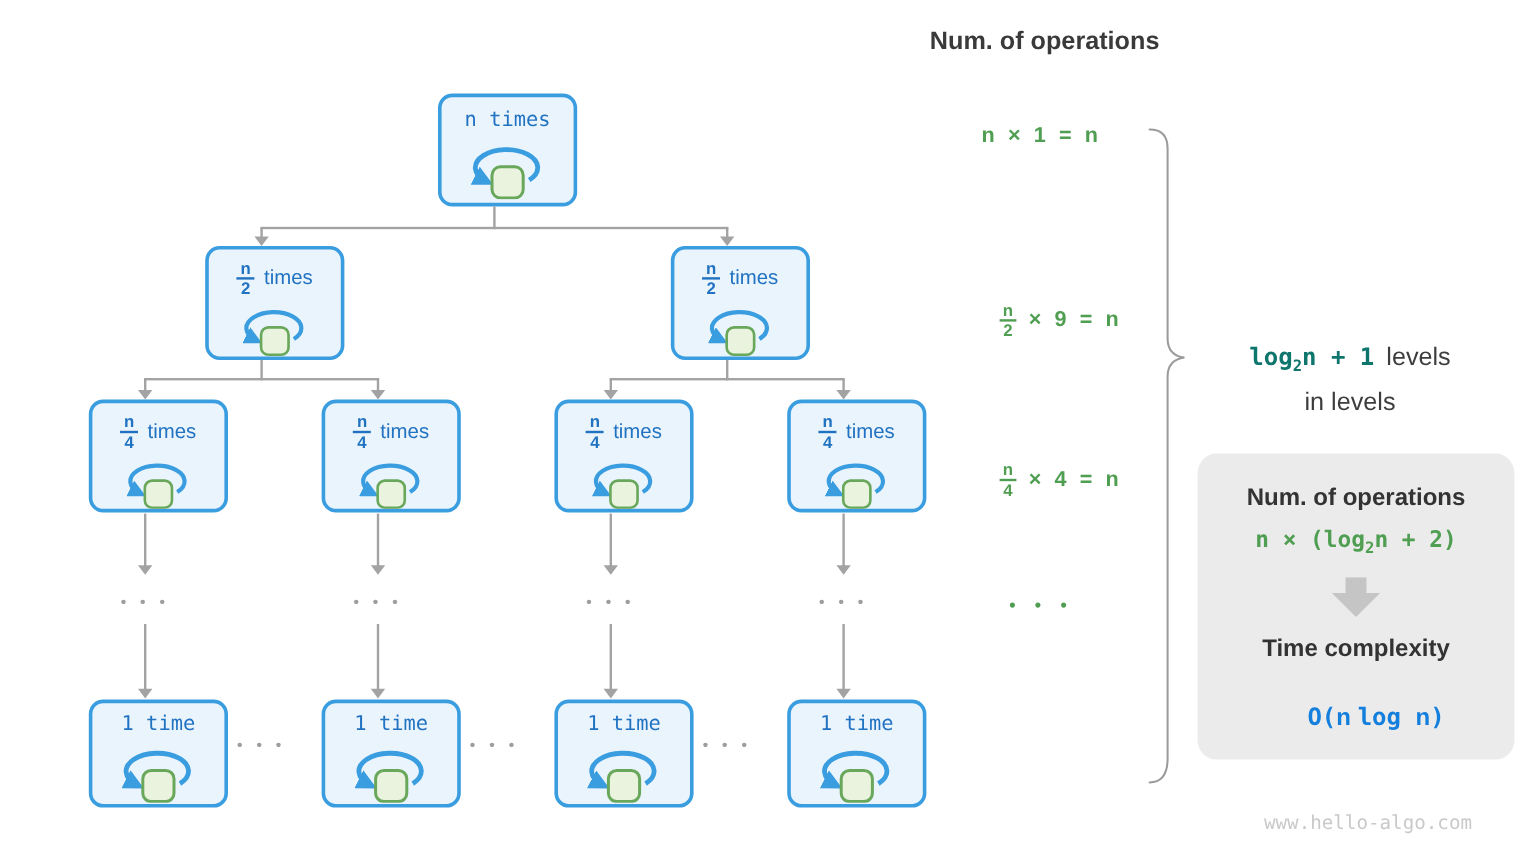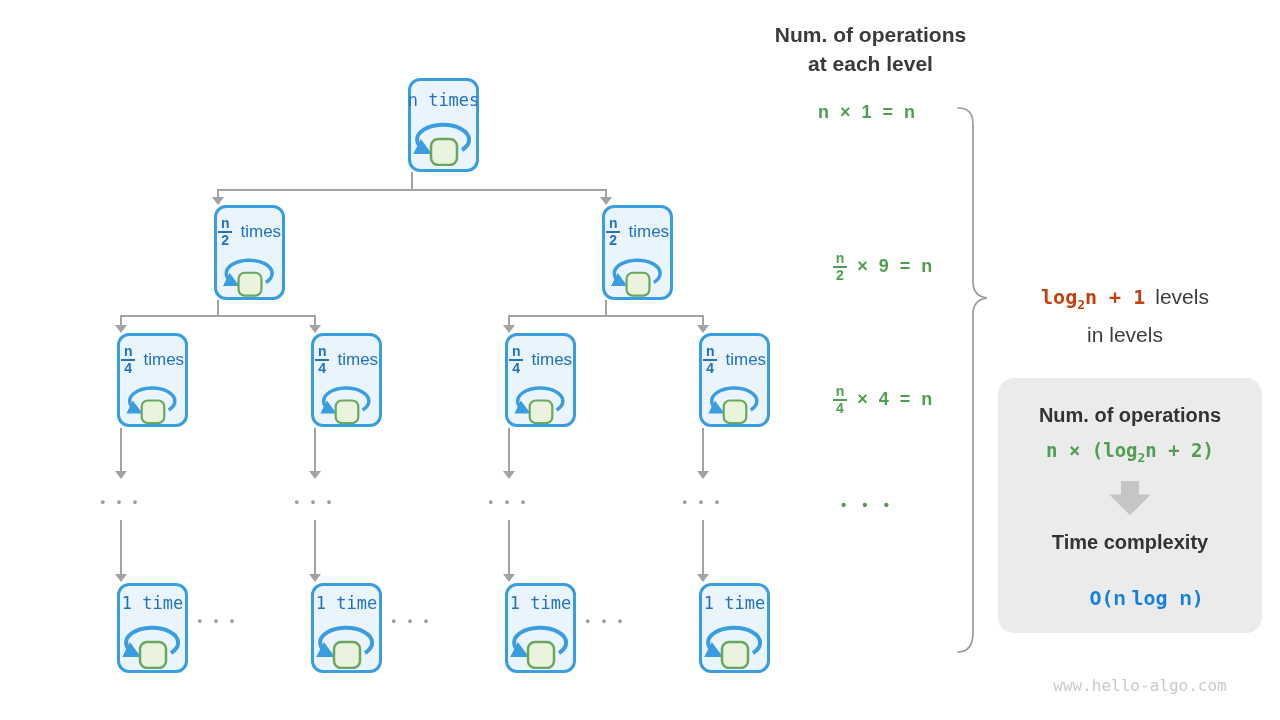--- a/index.html
+++ b/index.html
@@ -1,22 +1,22 @@
 <!DOCTYPE html>
 <html><head>
 <meta charset="utf-8">
 <style>
   html,body{margin:0;padding:0;background:#fff;}
   #stage{position:relative;width:1280px;height:720px;background:#ffffff;overflow:hidden;
          font-family:"Liberation Sans",sans-serif;}
 
   
-  .node{position:absolute;width:71px;box-sizing:border-box;background:#eaf4fc;
+  .node{position:absolute;width:116px;box-sizing:border-box;background:#eaf4fc;
         border:3px solid #3a9de0;border-radius:12px;display:flex;flex-direction:column;
-        align-items:center;margin-left:43px;}
+        align-items:center;}
   .node-label{margin-top:8px;font-family:"DejaVu Sans Mono",monospace;font-size:17px;
               color:#2173c2;line-height:22px;white-space:pre;}
   .frac-row{display:flex;align-items:center;gap:8px;margin-top:7px;height:38px;}
   .frac{display:inline-flex;flex-direction:column;align-items:center;line-height:1.05;}
   .frac .fnum{border-bottom:2px solid currentColor;padding:0 3px;}
   .frac-blue{color:#2173c2;font-size:14px;font-weight:bold;}
   .word{color:#2173c2;font-size:17px;}
   .loop-svg{display:block;margin-top:1px;}
 
   
@@ -31,21 +31,21 @@
   .heading{position:absolute;left:748px;top:20px;width:245px;text-align:center;
            font-size:21px;font-weight:bold;color:#3a3a3a;line-height:29px;}
   .equation{position:absolute;left:768px;width:200px;text-align:center;color:#4f9e52;
             font-size:18px;font-weight:bold;letter-spacing:3px;white-space:pre;}
   .eq-frac{display:inline-flex;align-items:center;gap:10px;}
   .frac-green{color:#4f9e52;font-size:14px;font-weight:bold;letter-spacing:0;}
   .green-dots{position:absolute;left:768px;width:200px;text-align:center;color:#4f9e52;
               font-size:15px;font-weight:bold;letter-spacing:6px;white-space:pre;}
   .brace-label{position:absolute;left:1000px;top:282px;width:250px;text-align:center;
                line-height:30px;color:#3d3d3d;font-size:21px;}
-  .mono-green{font-family:"DejaVu Sans Mono",monospace;font-weight:bold;color:#c2410c;
+  .mono-green{font-family:"DejaVu Sans Mono",monospace;font-weight:bold;color:#0f766e;
               font-size:20px;}
   .mono-green sub{font-size:13px;}
   .dark-txt{color:#3d3d3d;}
 
   
   .summary{position:absolute;left:998px;top:378px;width:264px;height:255px;
            background:#ebebeb;border-radius:16px;display:flex;flex-direction:column;
            align-items:center;padding-top:26px;box-sizing:border-box;}
   .box-title{font-size:20px;font-weight:bold;color:#333;}
   .box-formula{margin-top:12px;font-family:"DejaVu Sans Mono",monospace;font-weight:bold;
@@ -233,21 +233,20 @@
   <div class="tri" style="left:503px;top:574px;"></div>
   <div class="vline" style="left:702px;top:520px;height:55px;"></div>
   <div class="tri" style="left:697px;top:574px;"></div>
 
   <div class="dots" style="left:188px;top:613px;">• • •</div>
   <div class="dots" style="left:382px;top:613px;">• • •</div>
   <div class="dots" style="left:576px;top:613px;">• • •</div>
 
   <div class="heading">
     <div>Num. of operations</div>
-    <div>at each level</div>
   </div>
 
   <div class="equation" style="top:102px;">n × 1 = n</div>
 
   <div class="equation" style="top:226px;">
     <span class="eq-frac">
       <span class="frac frac-green"><span class="fnum">n</span><span class="fden">2</span></span>
       <span>× 9 = n</span>
     </span>
   </div>

